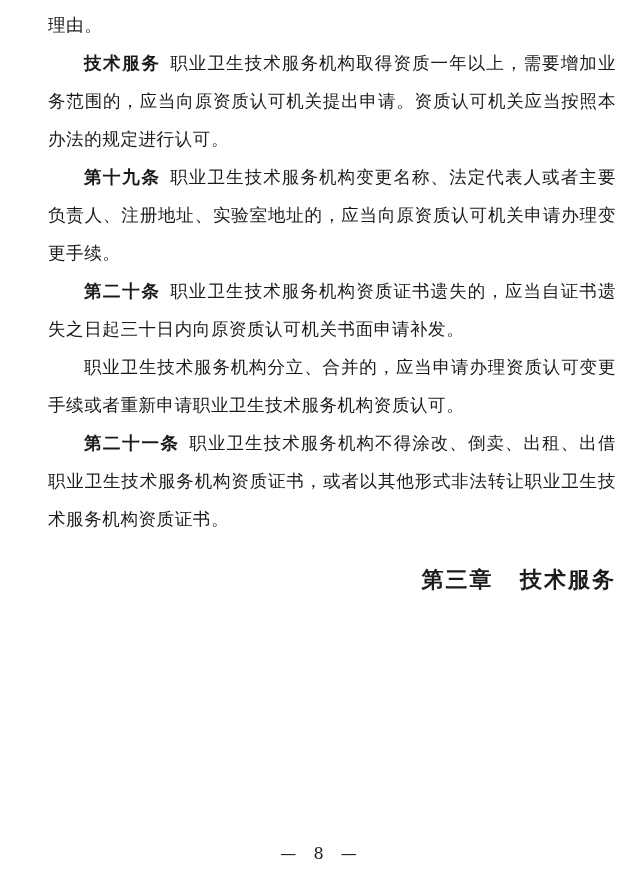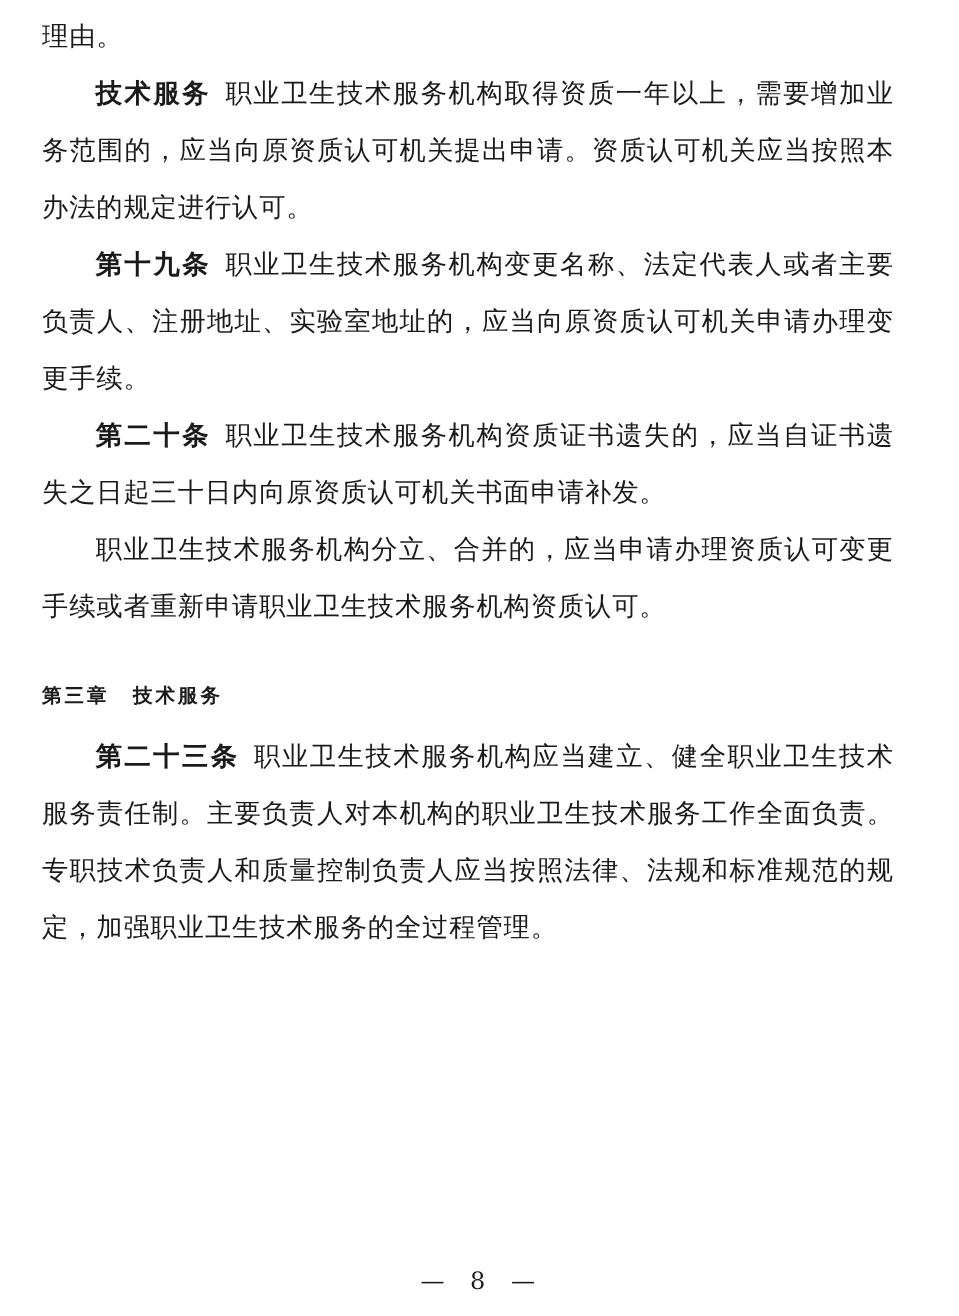--- a/index.html
+++ b/index.html
@@ -18,21 +18,21 @@
   .page {
     position: absolute;
     left: 0; top: 0;
     width: 639px;
     height: 877px;
     padding: 0;
     box-sizing: border-box;
   }
   .body-text {
     position: absolute;
-    left: 28px;
+    left: 48px;
     top: 6px;
     width: 568px;
   }
   p.para {
     margin: 0 0 0 0;
     font-size: 17.5px;
     line-height: 38px;
     letter-spacing: 0.6px;
     text-align: justify;
     text-justify: inter-character;
@@ -41,24 +41,24 @@
   }
   p.indent {
     text-indent: 2.05em;
   }
   .strong {
     font-weight: bold;
     letter-spacing: 1.2px;
   }
   .chapter-heading {
     margin: 22px 0 2px 0;
-    font-size: 13px;
+    font-size: 22px;
     line-height: 38px;
     font-weight: bold;
-    text-align: left;
+    text-align: right;
     letter-spacing: 2px;
   }
   .chapter-heading .gap {
     display: inline-block;
     width: 1.2em;
   }
   .page-number {
     position: absolute;
     left: 0;
     right: 0;
@@ -97,28 +97,28 @@
     </p>
 
     <p class="para indent">
       <span class="strong article-label">第二十条</span><span>职业卫生技术服务机构资质证书遗失的，应当自证书遗失之日起三十日内向原资质认可机关书面申请补发。</span>
     </p>
 
     <p class="para indent">
       <span>职业卫生技术服务机构分立、合并的，应当申请办理资质认可变更手续或者重新申请职业卫生技术服务机构资质认可。</span>
     </p>
 
+    <p class="para indent">
+      <span class="strong article-label">第二十一条</span><span>职业卫生技术服务机构不得涂改、倒卖、出租、出借职业卫生技术服务机构资质证书，或者以其他形式非法转让职业卫生技术服务机构资质证书。</span>
+    </p>
 
 
     <div class="chapter-heading">
       <span>第三章</span><span class="gap"></span><span>技术服务</span>
     </div>
 
-    <p class="para indent">
-      <span class="strong article-label">第二十三条</span><span>职业卫生技术服务机构应当建立、健全职业卫生技术服务责任制。主要负责人对本机构的职业卫生技术服务工作全面负责。专职技术负责人和质量控制负责人应当按照法律、法规和标准规范的规定，加强职业卫生技术服务的全过程管理。</span>
-    </p>
 
   </div>
 
   <div class="page-number">
     <span class="pn-inner">— 8 —</span>
   </div>
 </div>
 
 </body></html>

